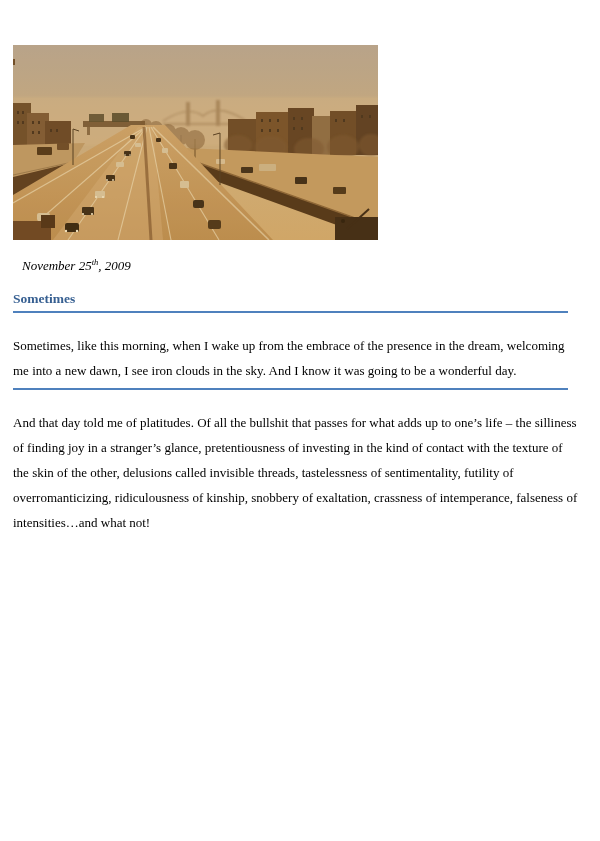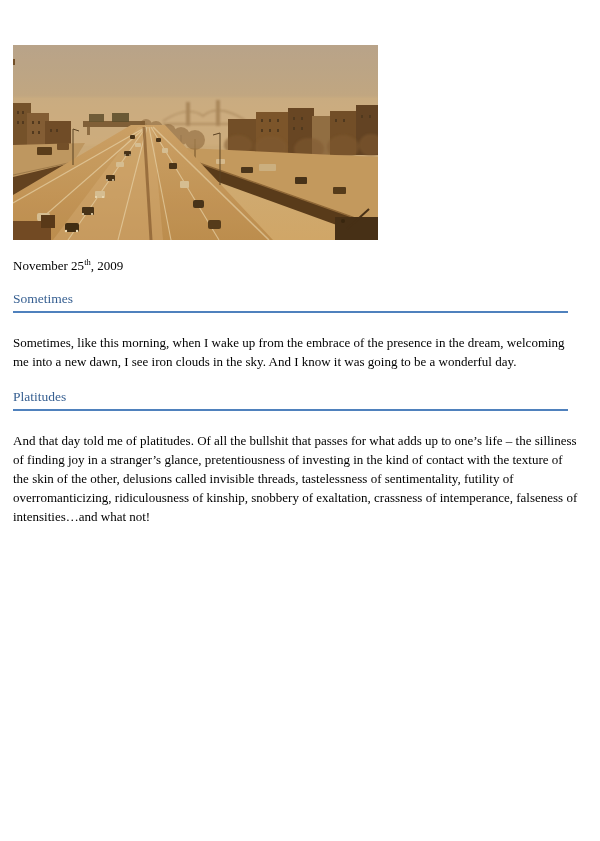--- a/index.html
+++ b/index.html
@@ -13,40 +13,41 @@
   }
   .content{padding:0 0 0 13px;}
   .photo{
     margin-top:45px;
     width:365px;height:195px;
     line-height:0;
   }
   .photo svg{display:block;}
   p.date{
     font-size:13px;
-    margin:18px 0 0 0;
+    margin:18px 0 0 9px;
     line-height:15px;
+    font-style:italic;
   }
   p.date sup{font-size:8.5px;line-height:0;}
   h2.title{
     font-size:13.5px;
-    font-weight:normal;
+    font-weight:bold;
     color:var(--heading-color,#365f91);
     margin:19px 0 0 0;
     line-height:14px;
   }
   .rule{
     width:555px;
     border-bottom:2px solid var(--rule-color,#4f81bd);
     margin-top:5px;
     height:0;
   }
   p.body{
     font-size:13px;
-    line-height:19px;
+    line-height:25px;
     width:566px;
     margin:20px 0 0 0;
   }
   section.entry-2 p.date{margin-top:41px;}
 </style>
 </head>
 <body>
 
 <div class="page">
   <div class="content">
@@ -250,19 +251,18 @@
     </div>
 
     <section class="entry-1">
       <p class="date"><span>November 25</span><sup>th</sup><span>, 2009</span></p>
       <h2 class="title">Sometimes</h2>
       <div class="rule"></div>
       <p class="body">Sometimes, like this morning, when I wake up from the embrace of the presence in the dream, welcoming me into a new dawn, I see iron clouds in the sky. And I know it was going to be a wonderful day.</p>
     </section>
 
     <section class="entry-2">
-      <h2 class="title">Platitudes</h2>
       <div class="rule"></div>
       <p class="body">And that day told me of platitudes. Of all the bullshit that passes for what adds up to one’s life – the silliness of finding joy in a stranger’s glance, pretentiousness of investing in the kind of contact with the texture of the skin of the other, delusions called invisible threads, tastelessness of sentimentality, futility of overromanticizing, ridiculousness of kinship, snobbery of exaltation, crassness of intemperance, falseness of intensities…and what not!</p>
     </section>
 
   </div>
 </div>
 
 </body></html>

